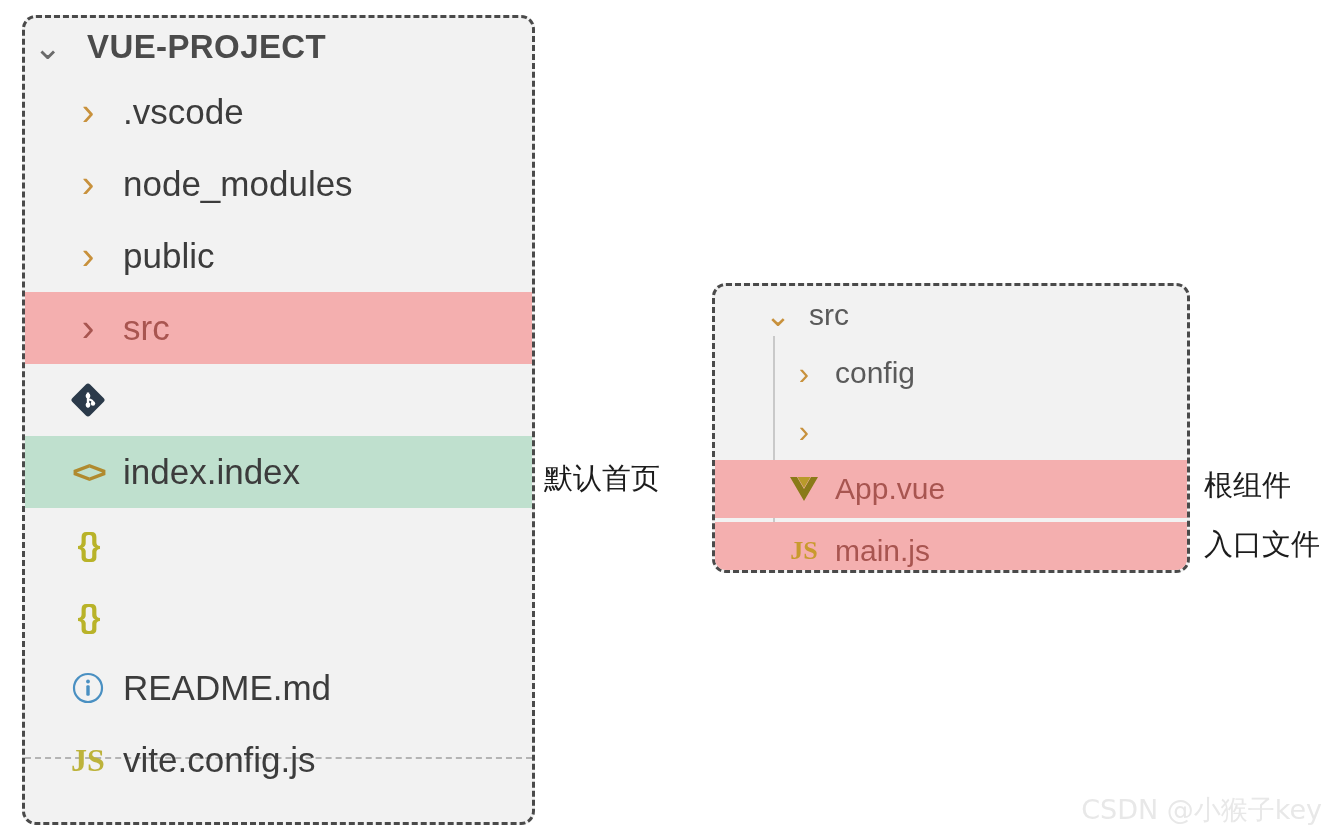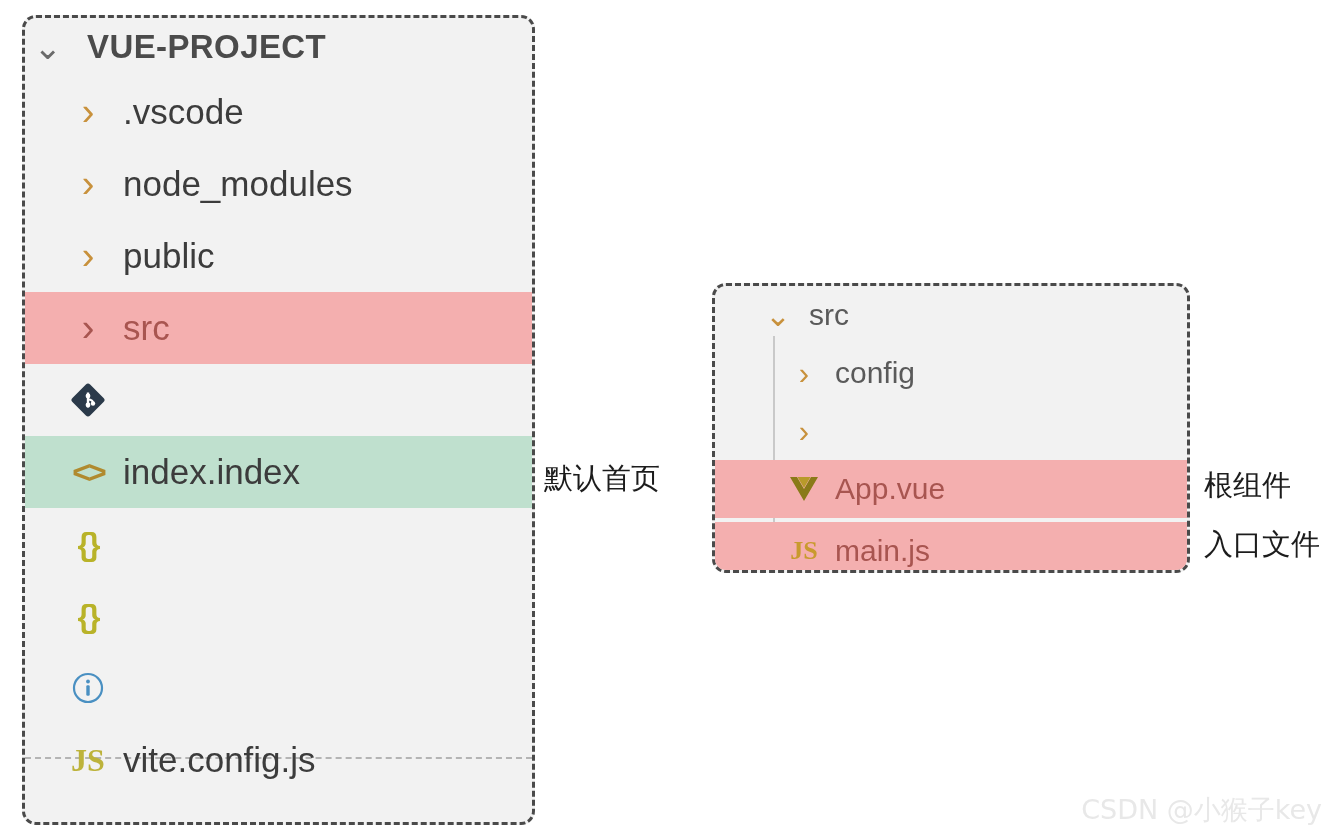--- a/index.html
+++ b/index.html
@@ -230,20 +230,21 @@
 
   <div class="row">
     <span class="indent-1"></span>
     <span class="icon icon-info">
       <svg width="36" height="36" viewBox="0 0 36 36" aria-hidden="true">
         <circle cx="18" cy="18" r="14" fill="none" stroke="#4a90c2" stroke-width="2.2"></circle>
         <circle cx="18" cy="11.5" r="1.9" fill="#4a90c2"></circle>
         <rect x="16.3" y="15.2" width="3.4" height="10.5" rx="1.2" fill="#4a90c2"></rect>
       </svg>
     </span>
+    <span class="label">README.md</span>
   </div>
 
   <div class="row">
     <span class="indent-1"></span>
     <span class="icon icon-js">JS</span>
     <span class="label">vite.config.js</span>
   </div>
 
 </div>
 

